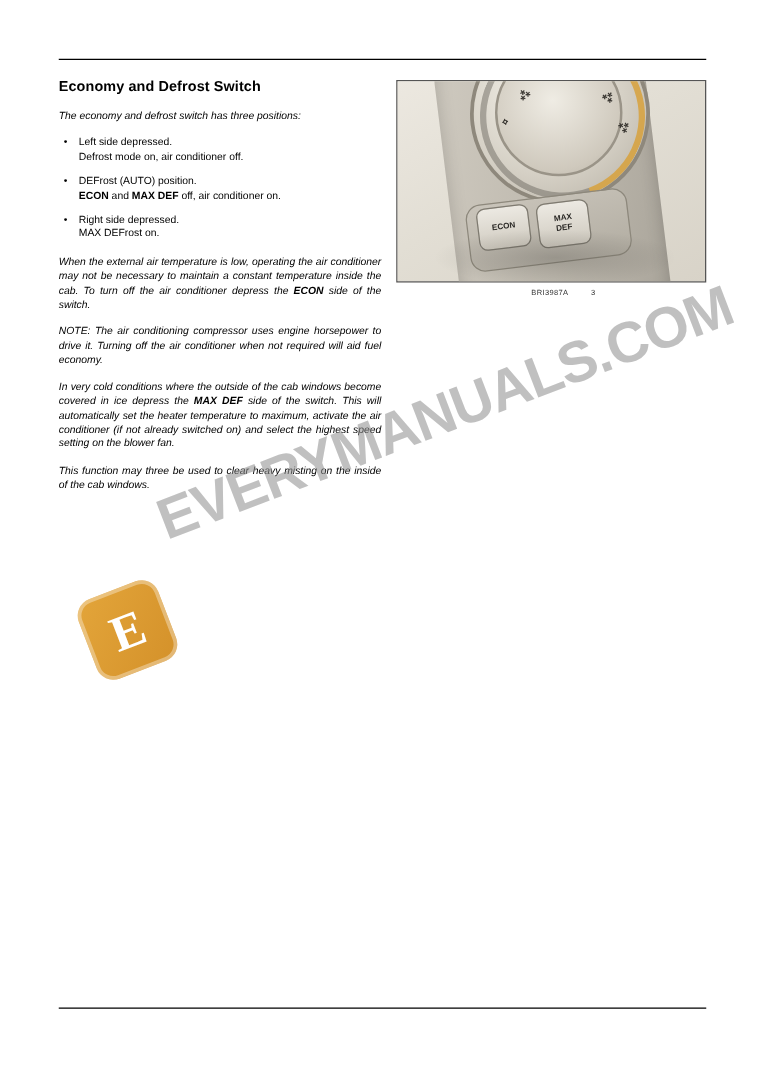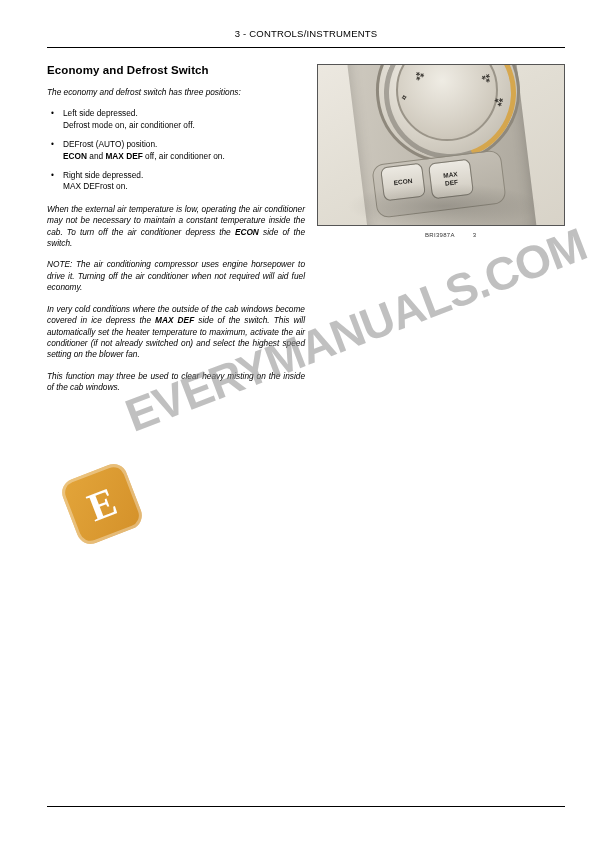--- a/index.html
+++ b/index.html
@@ -286,21 +286,20 @@
     font-weight: bold;
     color: #ffffff;
     font-family: "Liberation Serif", serif;
   }
 </style>
 </head>
 <body>
 
 <div class="page">
 
-  <div class="header">3 - CONTROLS/INSTRUMENTS</div>
   <div class="header-rule"></div>
 
   <div class="col">
 
     <h1 class="section-title">Economy and Defrost Switch</h1>
 
     <p class="body">The economy and defrost switch has three positions:</p>
 
     <ul class="bullets">
       <li>

